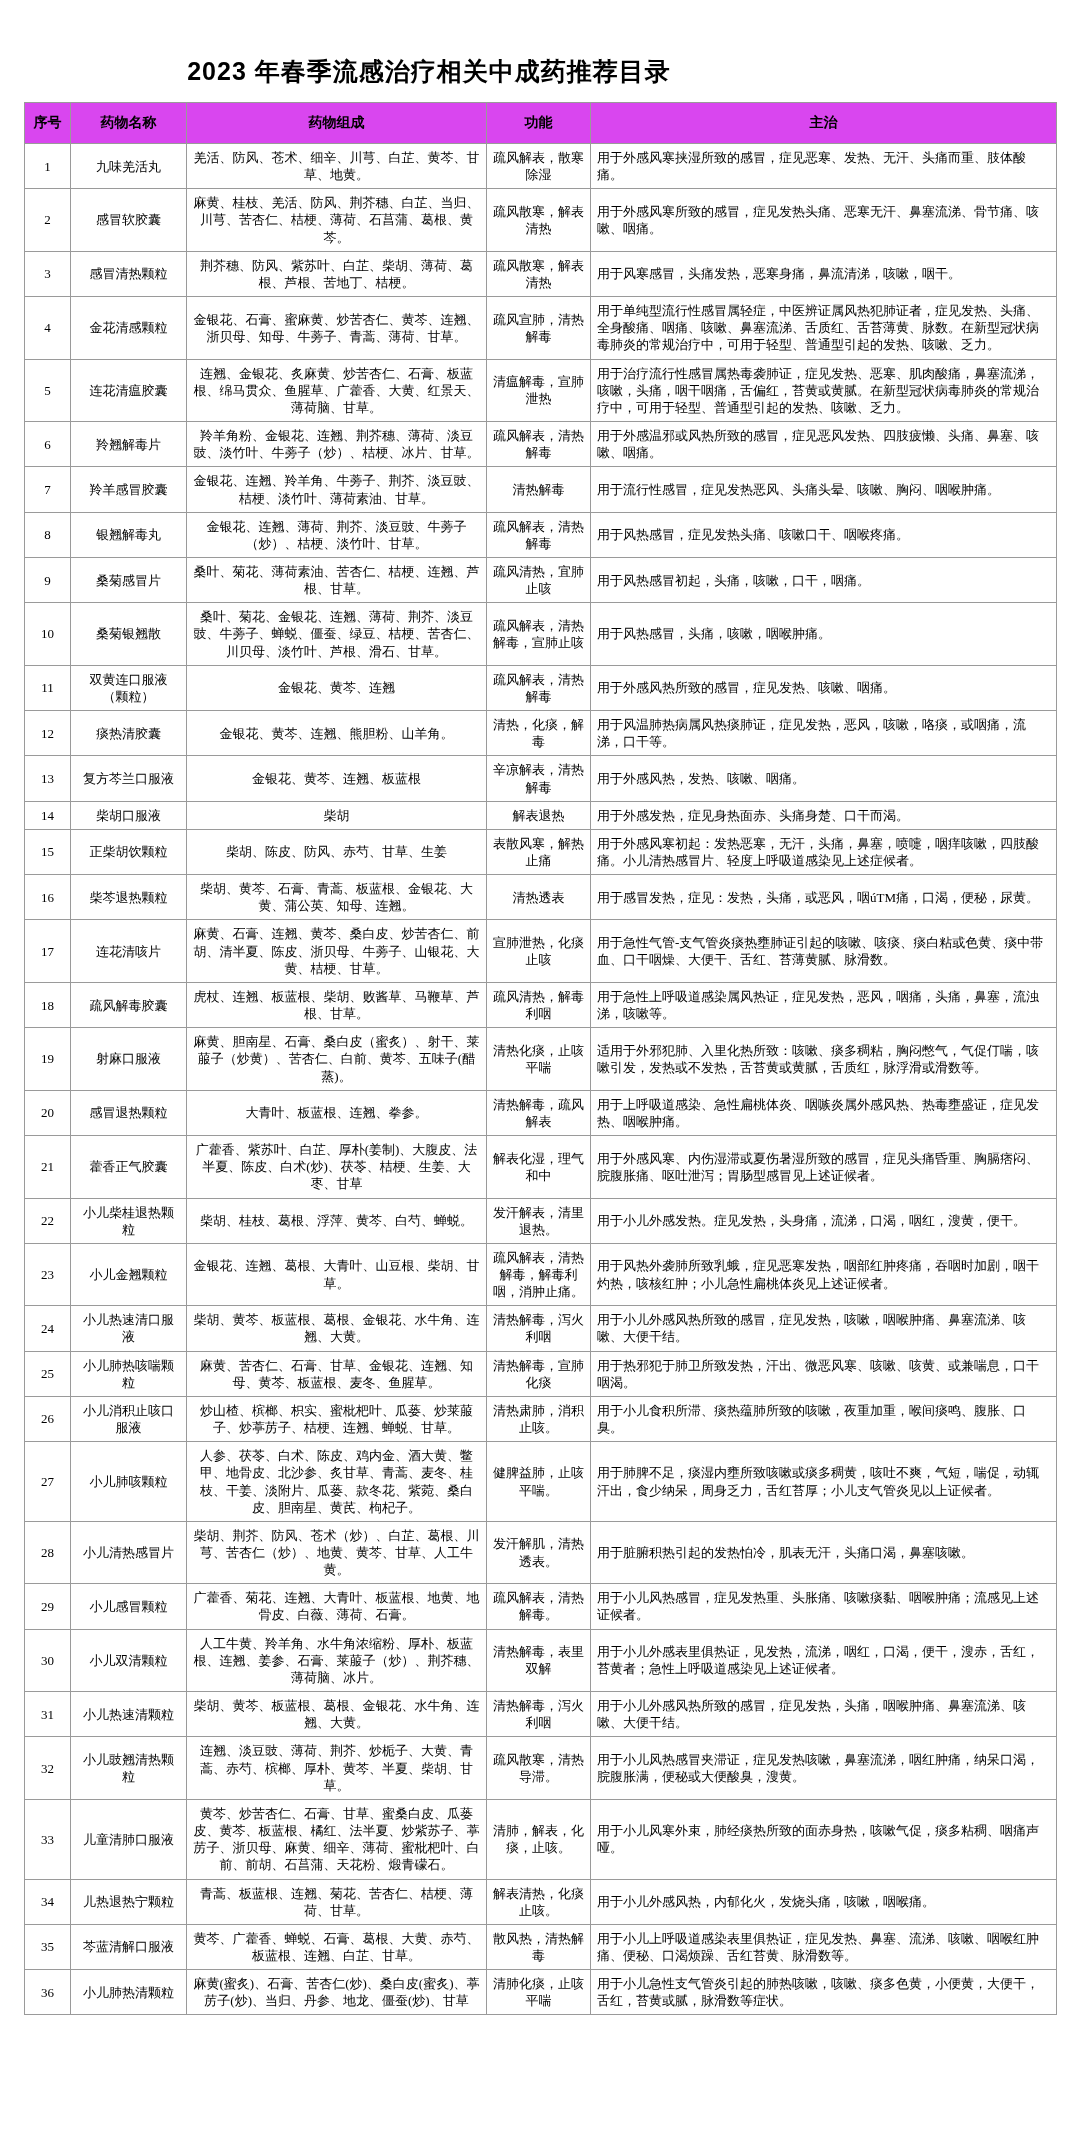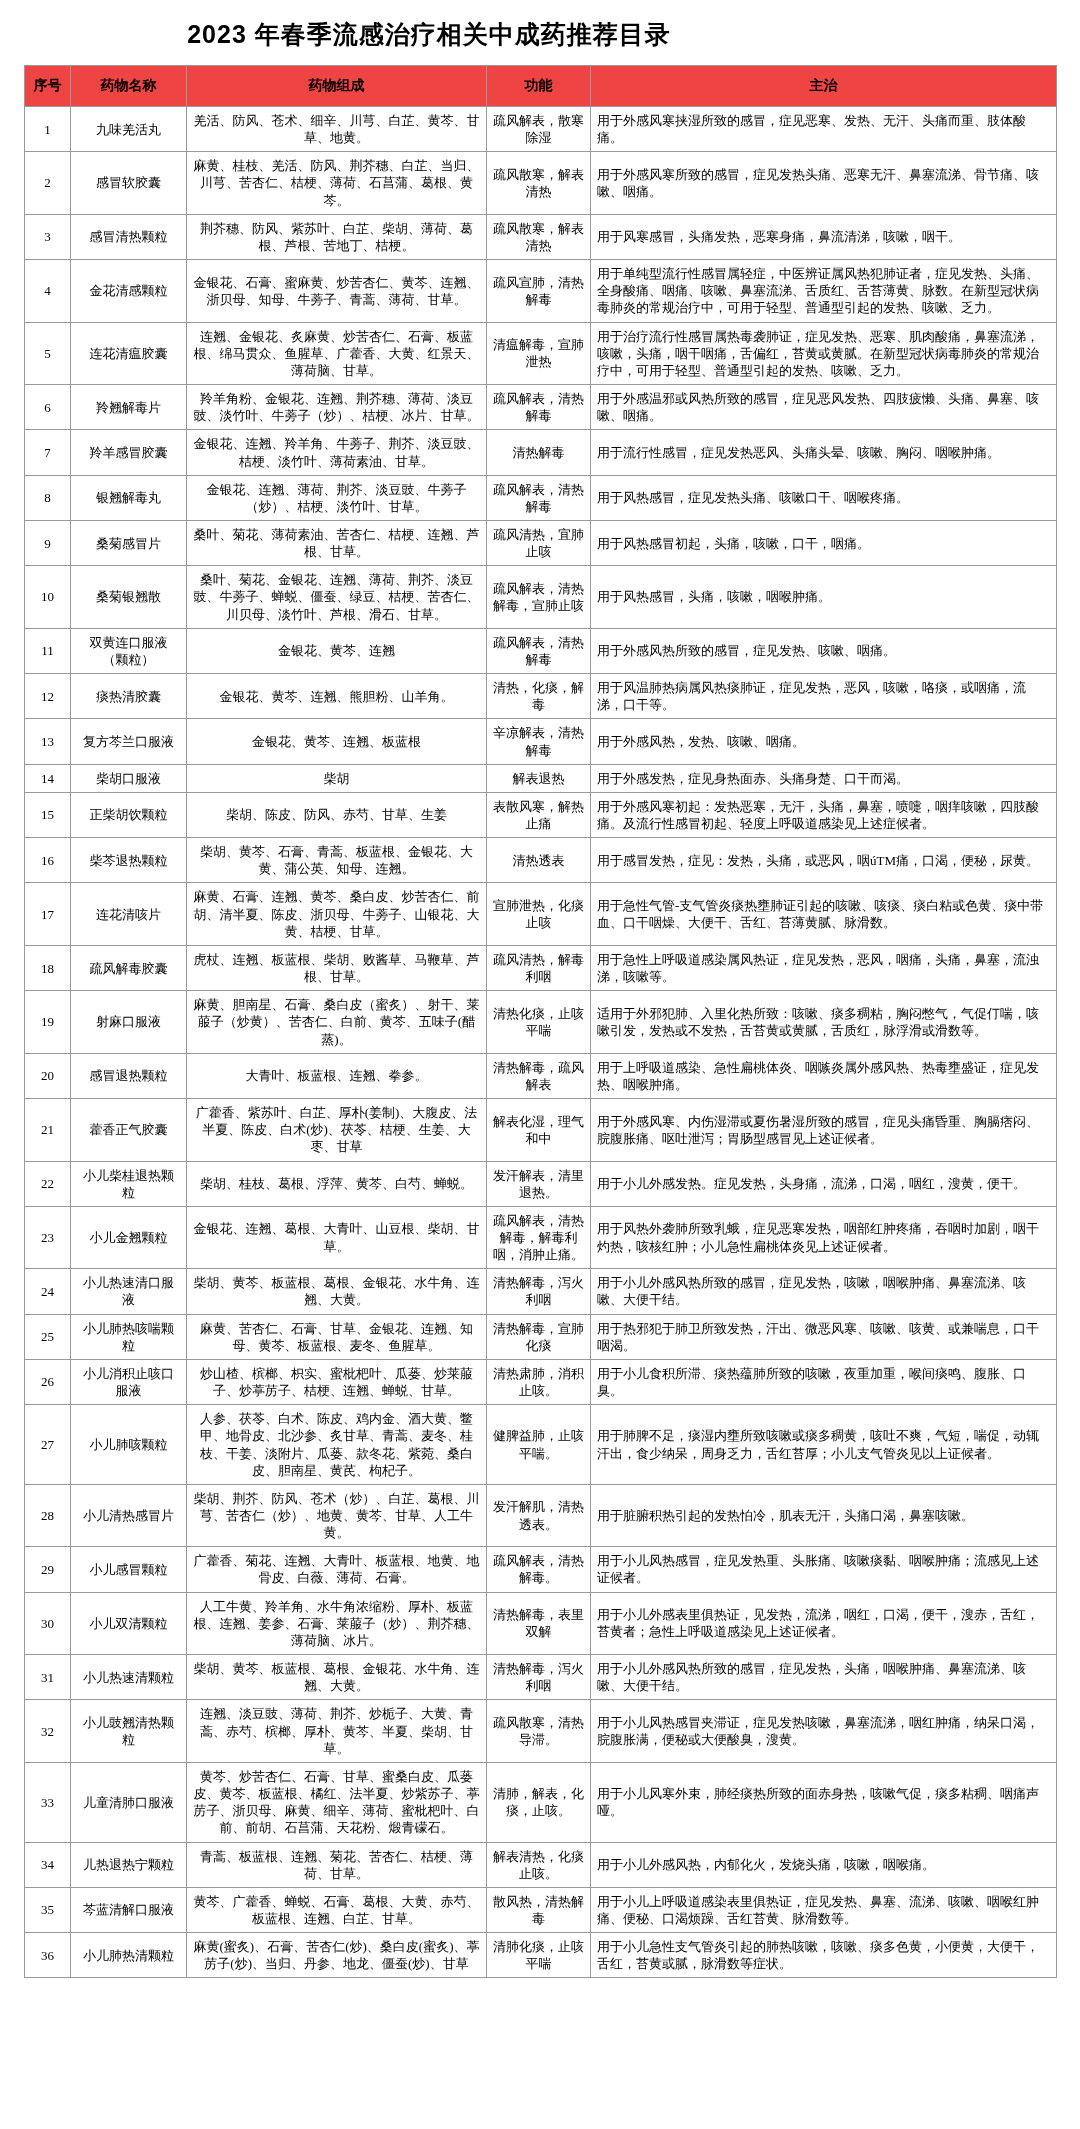--- a/index.html
+++ b/index.html
@@ -9,20 +9,21 @@
   }
   body {
     width: 1080px;
     font-family: "Liberation Serif", "DejaVu Serif", serif;
     color: #000000;
   }
   .page {
     width: 858px;
     box-sizing: border-box;
     padding: 10px 24px 18px 24px;
+    margin-top: 37px;
   }
   .doc-title {
     text-align: center;
     font-size: 25px;
     font-weight: bold;
     letter-spacing: 1px;
     margin: 8px 0 14px 0;
     font-family: "Liberation Sans", sans-serif;
   }
   table.catalog {
@@ -37,21 +38,21 @@
     padding: 5px 6px;
     vertical-align: middle;
     word-break: break-all;
     font-weight: normal;
   }
   table.catalog thead th {
     text-align: center;
     font-weight: bold;
     font-size: 14px;
     height: 30px;
-    background: #ef4444;
+    background: #d946ef;
   }
   col.c-idx   { width: 46px; }
   col.c-name  { width: 116px; }
   col.c-comp  { width: 300px; }
   col.c-func  { width: 104px; }
   col.c-ind   { width: 466px; }
 
   td.idx { text-align: center; }
   td.name { text-align: center; }
   td.comp { text-align: center; }
@@ -178,21 +179,21 @@
           <td class="name">柴胡口服液</td>
           <td class="comp">柴胡</td>
           <td class="func">解表退热</td>
           <td class="ind">用于外感发热，症见身热面赤、头痛身楚、口干而渴。</td>
         </tr>
         <tr>
           <td class="idx">15</td>
           <td class="name">正柴胡饮颗粒</td>
           <td class="comp">柴胡、陈皮、防风、赤芍、甘草、生姜</td>
           <td class="func">表散风寒，解热止痛</td>
-          <td class="ind">用于外感风寒初起：发热恶寒，无汗，头痛，鼻塞，喷嚏，咽痒咳嗽，四肢酸痛。及流行性感冒初起、轻度上呼吸道感染见上述症候者。</td>
+          <td class="ind">用于外感风寒初起：发热恶寒，无汗，头痛，鼻塞，喷嚏，咽痒咳嗽，四肢酸痛。小儿清热感冒片、轻度上呼吸道感染见上述症候者。</td>
         </tr>
         <tr>
           <td class="idx">16</td>
           <td class="name">柴芩退热颗粒</td>
           <td class="comp">柴胡、黄芩、石膏、青蒿、板蓝根、金银花、大黄、蒲公英、知母、连翘。</td>
           <td class="func">清热透表</td>
           <td class="ind">用于感冒发热，症见：发热，头痛，或恶风，咽úTM痛，口渴，便秘，尿黄。</td>
         </tr>
         <tr>
           <td class="idx">17</td>

